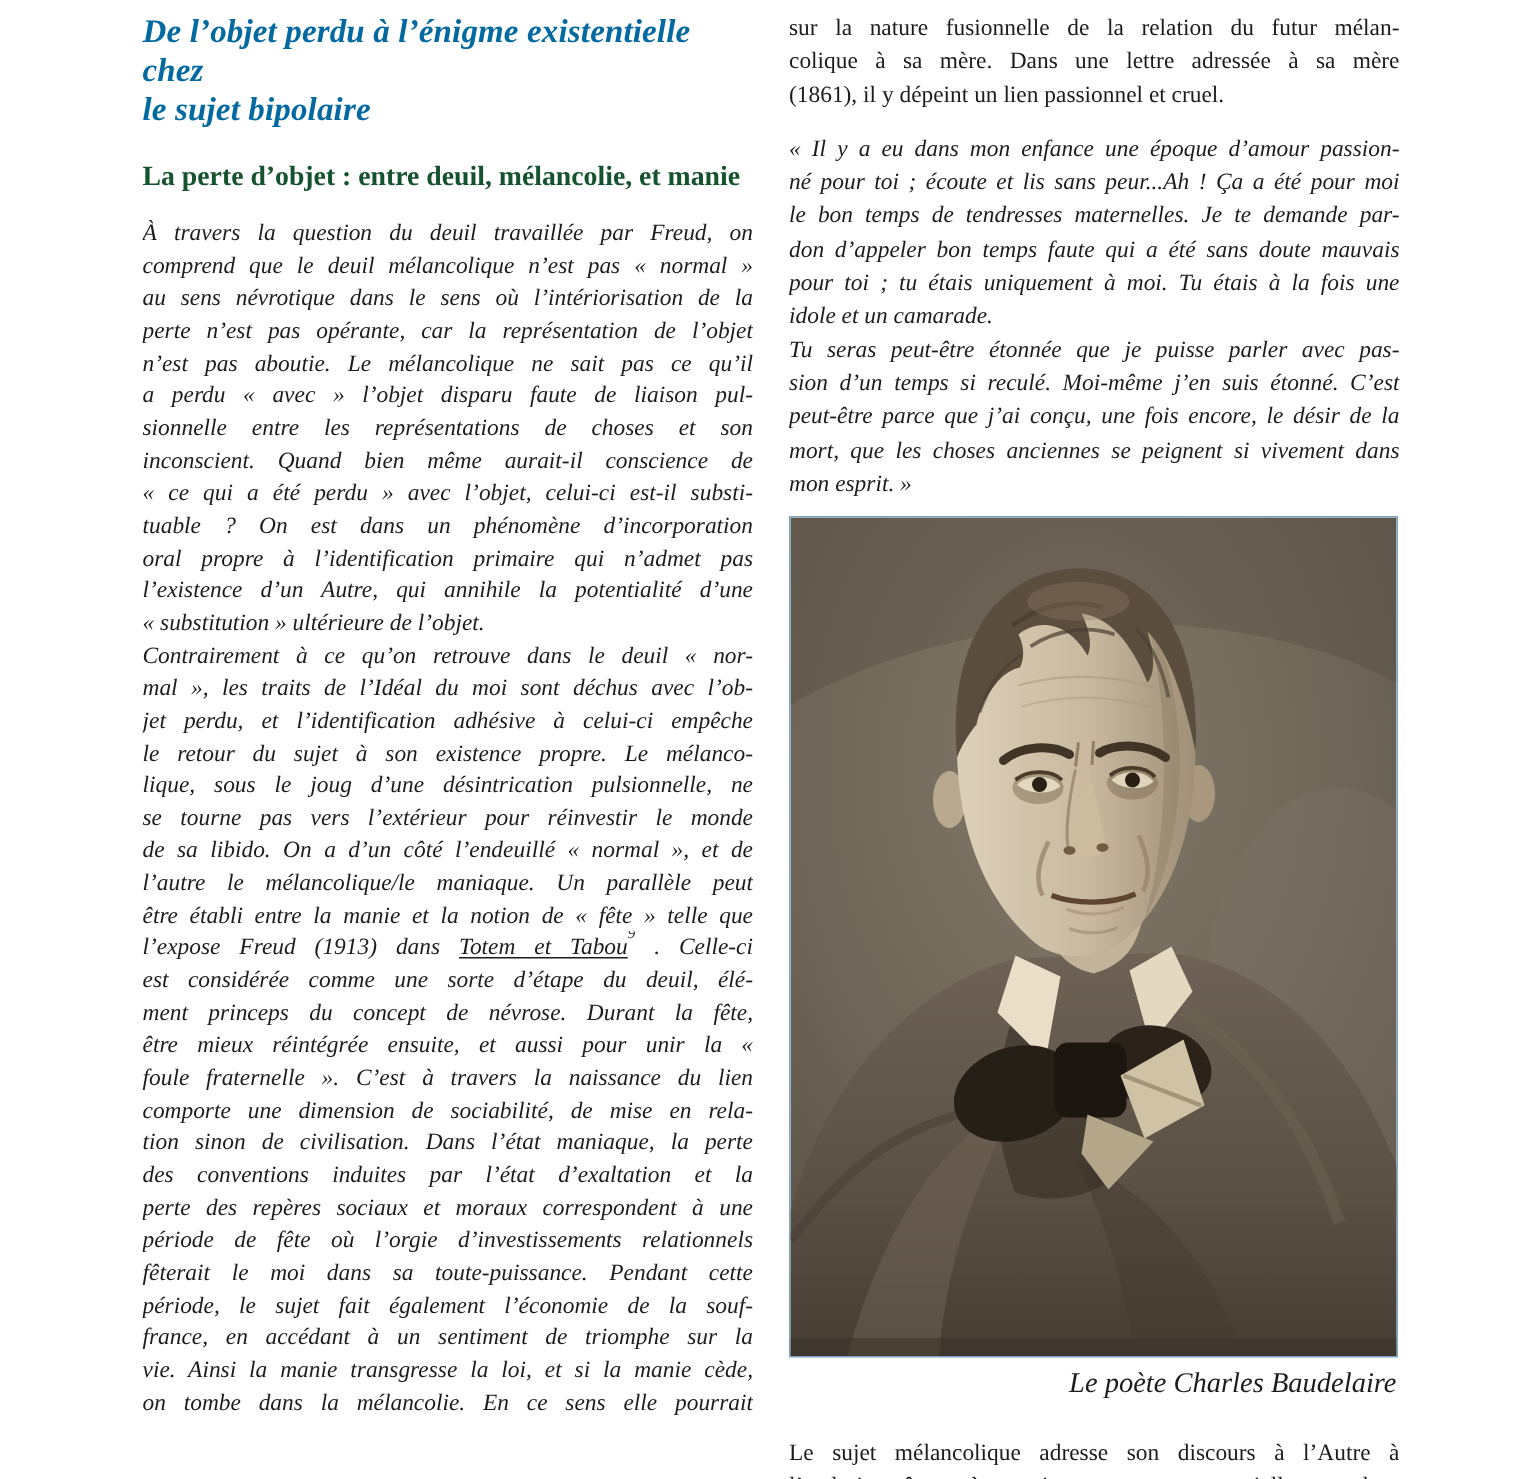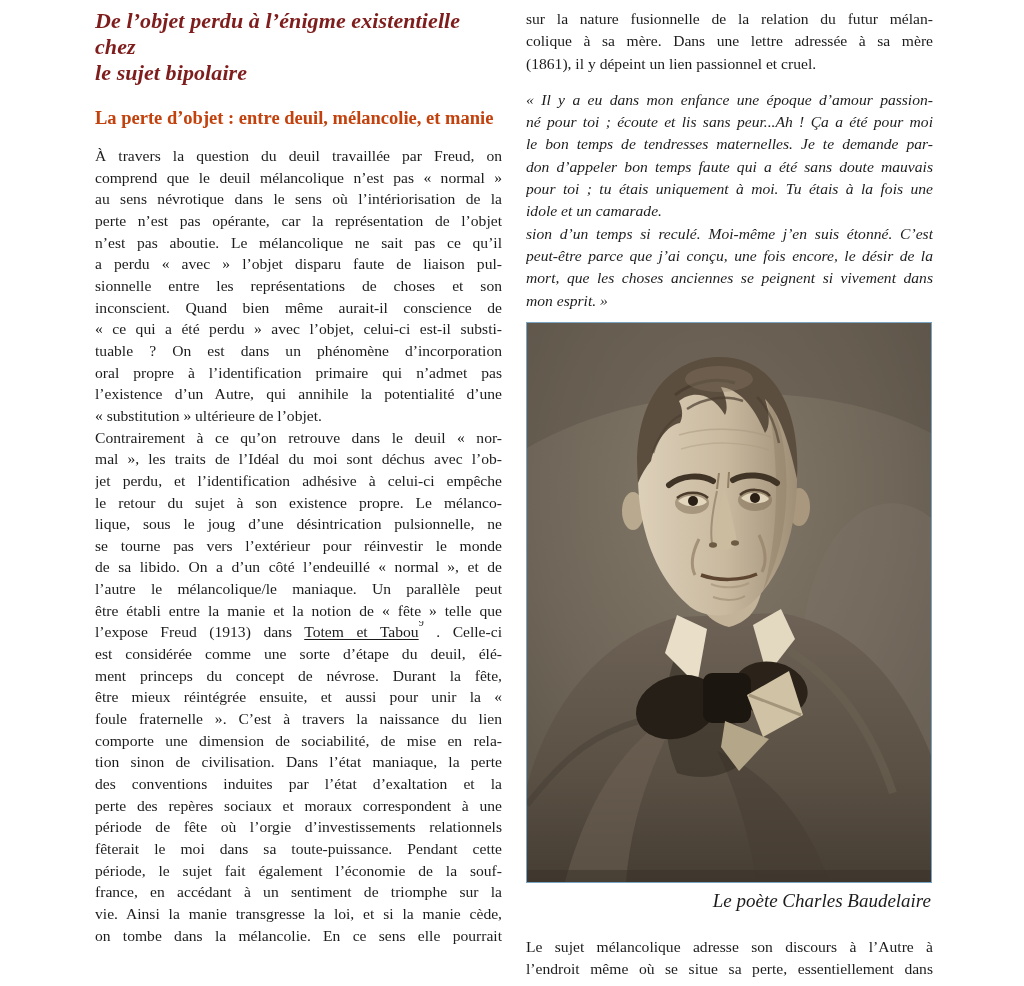--- a/index.html
+++ b/index.html
@@ -4,33 +4,33 @@
 <style>
   html, body { margin:0; padding:0; width:1024px; height:986px; overflow:hidden; background:#ffffff; }
   .page {
     position:relative; width:1024px; height:986px; background:#ffffff;
     font-family:"Liberation Serif", serif; color:#1c1c1c; overflow:hidden;
   }
   .col { position:absolute; top:8px; }
   .col-left  { left:95px;  width:407px; }
   .col-right { left:526px; width:407px; }
 
-  h1.title { margin:0; font-style:italic; font-weight:bold; font-size:22px; line-height:26px; color:#7f1d1d; letter-spacing:0.1px; }
-  h2.subtitle { margin:21px 0 0 0; font-weight:bold; font-size:18.5px; line-height:22px; color:#c2410c; }
+  h1.title { margin:0; font-style:italic; font-weight:bold; font-size:22px; line-height:26px; color:#0369a1; letter-spacing:0.1px; }
+  h2.subtitle { margin:21px 0 0 0; font-weight:bold; font-size:18.5px; line-height:22px; color:#14532d; }
   .body-text { margin-top:16px; }
 
   .para { margin:0; }
   .para.quote { margin-top:14px; font-style:italic; }
   .para.quote + .para.quote { margin-top:0; }
 
   .line {
     text-align:justify; text-align-last:justify; -moz-text-align-last:justify;
     overflow:hidden; white-space:nowrap;
   }
-  .col-left  .line { font-size:15.6px; height:21.66px; line-height:21.66px; }
+  .col-left  .line { font-size:15.6px; height:21.66px; line-height:21.66px;font-style:italic; }
   .col-right .line { font-size:15.6px; height:22.3px;  line-height:22.3px; }
   .line.nj { text-align:right; text-align-last:left; -moz-text-align-last:left; }
 
   .u { text-decoration:underline; text-underline-offset:2px; text-decoration-thickness:1px; }
   sup { font-size:10px; line-height:0; position:relative; top:-5px; }
 
   figure.photo-fig { margin:10px 0 0 0; width:404px; }
   .photo-frame { width:404px; height:559px; border:1px solid #79a4c3; display:block; }
   figcaption {
     margin-top:8px; text-align:right; font-style:italic; font-size:19px; line-height:19px; color:#1c1c1c;
@@ -103,20 +103,21 @@
         </div>
         <div class="para quote">
           <div class="line">« Il y a eu dans mon enfance une époque d’amour passion-</div>
           <div class="line">né pour toi ; écoute et lis sans peur...Ah ! Ça a été pour moi</div>
           <div class="line">le bon temps de tendresses maternelles. Je te demande par-</div>
           <div class="line">don d’appeler bon temps faute qui a été sans doute mauvais</div>
           <div class="line">pour toi ; tu étais uniquement à moi. Tu étais à la fois une</div>
           <div class="line nj">idole et un camarade.</div>
         </div>
         <div class="para quote">
+          <div class="line">Tu seras peut-être étonnée que je puisse parler avec pas-</div>
           <div class="line">sion d’un temps si reculé. Moi-même j’en suis étonné. C’est</div>
           <div class="line">peut-être parce que j’ai conçu, une fois encore, le désir de la</div>
           <div class="line">mort, que les choses anciennes se peignent si vivement dans</div>
           <div class="line nj">mon esprit. »</div>
         </div>
       </div>
 
     <figure class="photo-fig">
       <svg class="photo-frame" viewBox="0 0 404 559" preserveAspectRatio="none" role="img">
         <defs>

